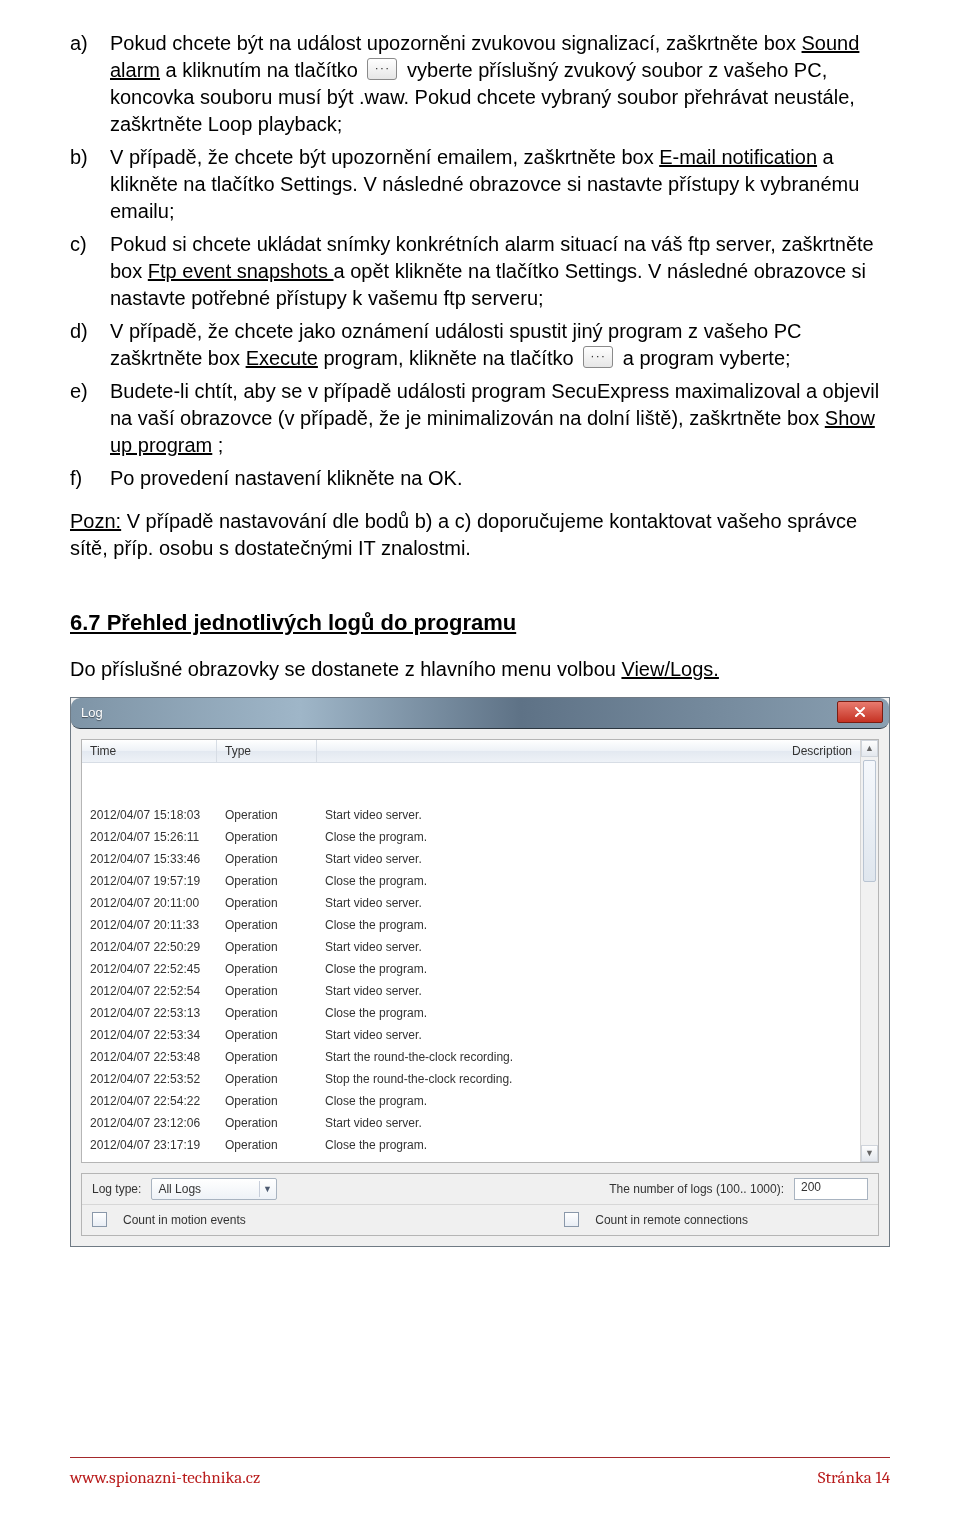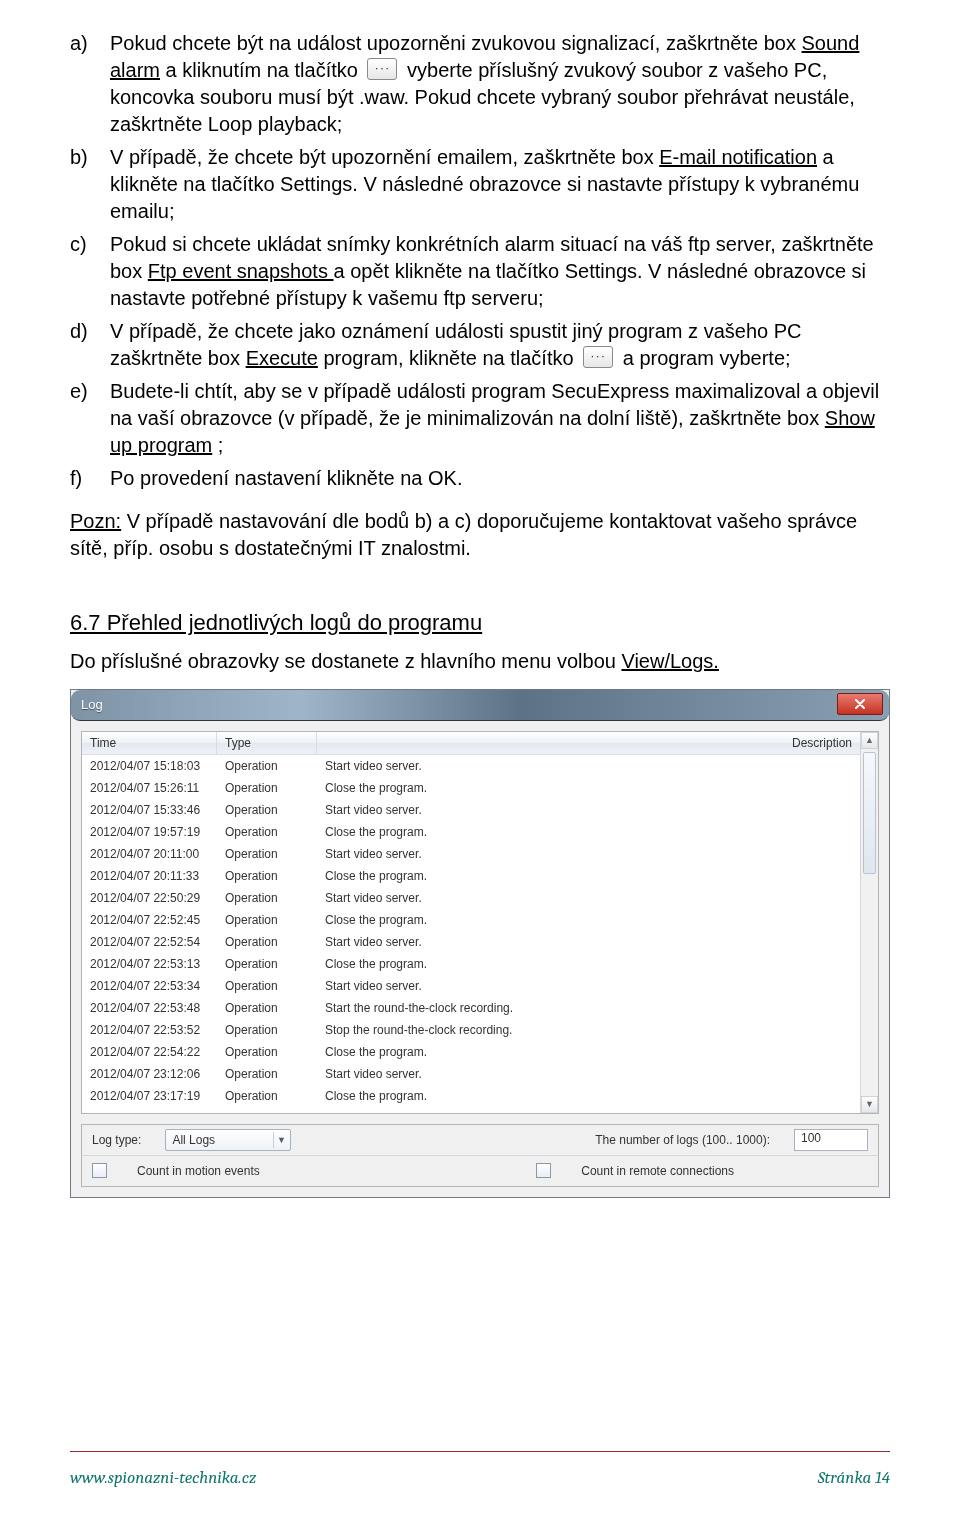--- a/index.html
+++ b/index.html
@@ -28,21 +28,21 @@
     font-size:13px;
     line-height:18px;
     height:20px;
     letter-spacing:1px;
     color:#333;
     position:relative;
     top:-3px;
     margin:0 4px;
   }
   .note{margin:16px 0 0 0;}
-  h2.section{font-size:22px;font-weight:normal;text-decoration:underline;margin:46px 0 10px 0;}
+  h2.section{font-size:22px;font-weight:bold;text-decoration:underline;margin:46px 0 18px 0;}
   .prelog{margin:0 0 14px 0;}
 
   
   .log-window{
     border:1px solid #6f7a84;
     width:818px;
     font-family:"Segoe UI",Tahoma,sans-serif;
     font-size:12px;
     color:#222;
     background:#f0f0f0;
@@ -87,20 +87,21 @@
     font-size:12px;color:#333;
   }
   .lw-col{border-right:1px solid #d7dde5;padding:3px 8px 0 8px;box-sizing:border-box;}
   .lw-col.time{width:135px;}
   .lw-col.type{width:100px;}
   .lw-col.desc{flex:1;border-right:none;text-align:right;}
   .lw-rows{
     height:358px;
     overflow:hidden;
     position:relative;
+    margin-top:41px;
   }
   .lw-row{
     display:flex;height:22px;font-size:12px;color:#333;
     padding:3px 0 0 0;box-sizing:border-box;
   }
   .lw-cell{padding:0 8px;box-sizing:border-box;}
   .lw-cell.time{width:135px;}
   .lw-cell.type{width:100px;}
   .lw-cell.desc{flex:1;}
   .lw-scrollbar{
@@ -124,44 +125,44 @@
     background:linear-gradient(#fff,#eaf1fb 48%,#dde8f7 52%,#eef4fc);
     border:1px solid #8aa2c2;border-radius:3px;
     font-size:12px;color:#1a1a1a;text-align:center;line-height:24px;
   }
   .lw-footer{
     margin-top:10px;
     border:1px solid #b5b5b5;border-top:1px solid #b5b5b5;
     background:#f0f0f0;
   }
   .lw-footer-row{
-    display:flex;align-items:center;height:30px;padding:0 10px;gap:24px;font-size:12px;color:#333;
+    display:flex;align-items:center;height:30px;padding:0 10px;gap:10px;font-size:12px;color:#333;
   }
   .lw-footer-row+.lw-footer-row{border-top:1px solid #d7d7d7;}
   .combo{
     background:linear-gradient(#fff,#eef2f7);
     border:1px solid #a8b3c0;border-radius:2px;height:20px;
     display:flex;align-items:center;padding:0 18px 0 6px;position:relative;min-width:100px;
   }
   .combo .chev{
     position:absolute;right:2px;top:2px;bottom:2px;width:14px;
     border-left:1px solid #c7ceda;display:flex;align-items:center;justify-content:center;color:#4c5a70;font-size:9px;
   }
   .num-input{
     background:#fff;border:1px solid #a8b3c0;height:20px;width:60px;text-align:left;padding:0 6px;font-size:12px;
   }
   .chk{
     width:13px;height:13px;border:1px solid #8a98aa;background:linear-gradient(#fff,#e9eef5);display:inline-block;vertical-align:middle;margin-right:6px;
   }
   .footer{
     position:absolute;left:70px;right:70px;bottom:28px;
     border-top:1.5px solid #a3292b;
-    padding-top:16px;
+    padding-top:10px;
     display:flex;justify-content:space-between;
-    font-family:Cambria,Georgia,serif;font-size:17px;color:#0f766e;font-style:italic;
+    font-family:Cambria,Georgia,serif;font-size:17px;color:#b91c1c;
   }
 </style>
 </head>
 <body>
 
 <div class="doc">
   <ol class="main">
     <li>
       <div class="marker">a)</div>
       <div class="content">
@@ -340,21 +341,21 @@
 
       <div class="lw-footer">
         <div class="lw-footer-row">
           <span>Log type:</span>
           <div class="combo">
             <span>All Logs</span>
             <span class="chev">▼</span>
           </div>
           <span style="flex:1"></span>
           <span>The number of logs (100.. 1000):</span>
-          <div class="num-input">100</div>
+          <div class="num-input">200</div>
         </div>
         <div class="lw-footer-row">
           <span class="chk"></span>
           <span>Count in motion events</span>
           <span style="flex:1"></span>
           <span class="chk"></span>
           <span>Count in remote connections</span>
           <span style="width:110px;"></span>
         </div>
       </div>

